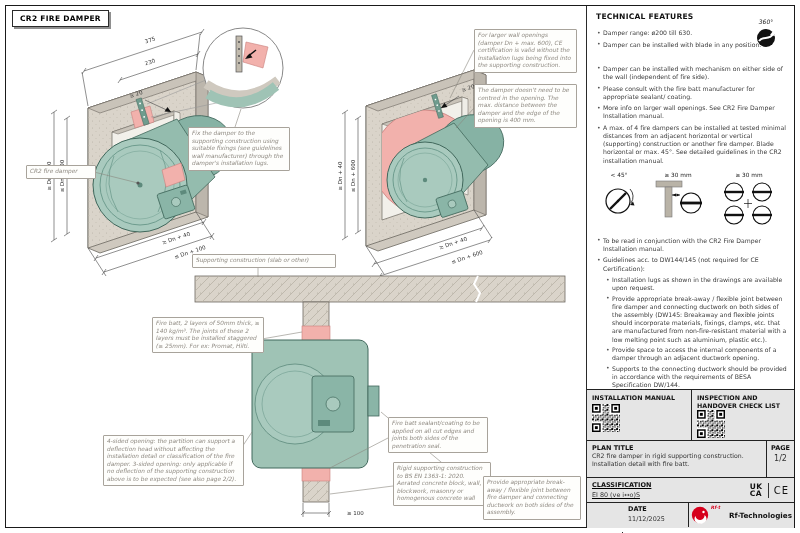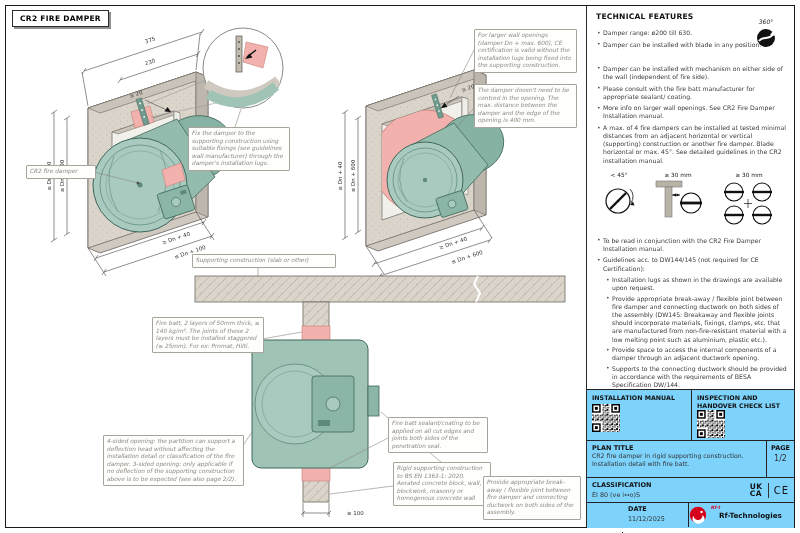--- a/index.html
+++ b/index.html
@@ -20,44 +20,44 @@
   .blist>li{position:relative;padding-left:7px;margin-bottom:3.5px;}
   .blist>li::before{content:"•";position:absolute;left:1px;top:-0.5px;color:#555;}
   .sub{margin:2px 0 0 9px;}
   .sub>li{margin-bottom:2.5px;}
   .b360{position:absolute;right:8px;top:12px;width:40px;text-align:center;
     font-style:italic;font-size:6px;color:#222;}
   .minirow{display:flex;gap:12px;align-items:flex-start;margin:7px 0 9px 4px;}
   .mini{text-align:center;font-size:5.8px;color:#222;}
   .mini .mlabel{display:block;margin-bottom:1px;}
   
-  .tblock{position:absolute;left:587px;top:389px;width:207px;height:138px;border-top:1px solid #222;background:#7dd3fc;}
+  .tblock{position:absolute;left:587px;top:389px;width:207px;height:138px;border-top:1px solid #222;background:#e5e5e5;}
   .tbrow{display:flex;border-bottom:1px solid #222;box-sizing:border-box;}
   .r1{height:51px;}
   .r1 .cell{box-sizing:border-box;padding:4px 5px;}
   .c-im{width:105px;border-right:1px solid #222;}
   .c-ins{flex:1;}
   .tb-h{font-weight:bold;font-size:6.3px;line-height:1.2;color:#111;}
   .qr{margin-top:2px;display:block;}
   .r2{height:37px;}
   .plancell{flex:1;padding:3px 5px;box-sizing:border-box;}
   .pagecell{width:28px;border-left:1px solid #222;box-sizing:border-box;text-align:center;padding:3px 3px;}
   .tb-label{font-weight:bold;font-size:6.5px;color:#111;}
   .tb-text{font-size:6.2px;line-height:1.35;color:#333;}
   .pageval{font-size:8px;color:#333;margin-top:2px;}
   .r3{height:25px;align-items:center;padding:0 5px;}
-  .classwrap{flex:1;}
+  .classwrap{flex:1;text-decoration:underline;}
   .marks{display:flex;align-items:center;gap:5px;}
   .ukca{font-weight:bold;font-size:7.5px;line-height:.95;letter-spacing:.5px;color:#111;}
   .markdiv{width:1px;height:15px;background:#333;}
   .ce{font-weight:normal;font-size:10px;letter-spacing:1px;color:#111;}
   .r4{height:24px;border-bottom:none;}
   .revcell{width:36px;border-right:1px solid #222;box-sizing:border-box;padding:2px 5px;margin-top:29px;}
   .datecell{width:66px;border-right:1px solid #222;box-sizing:border-box;padding:2px 5px;}
-  .logocell{flex:1;display:flex;align-items:center;justify-content:flex-start;gap:12px;position:relative;}
+  .logocell{flex:1;display:flex;align-items:center;justify-content:center;gap:20px;position:relative;}
   .tb-val{font-size:6.4px;color:#333;margin-top:1.5px;}
   .brand{font-weight:bold;font-size:7.2px;color:#111;}
   .brandshort{position:absolute;left:22px;top:2px;color:#d6001c;font-weight:bold;font-size:4.5px;font-style:italic;}
 </style>
 </head>
 <body>
 
 <svg width="0" height="0" style="position:absolute" aria-hidden="true">
   <defs>
     <pattern id="stip" width="7" height="7" patternUnits="userSpaceOnUse">

